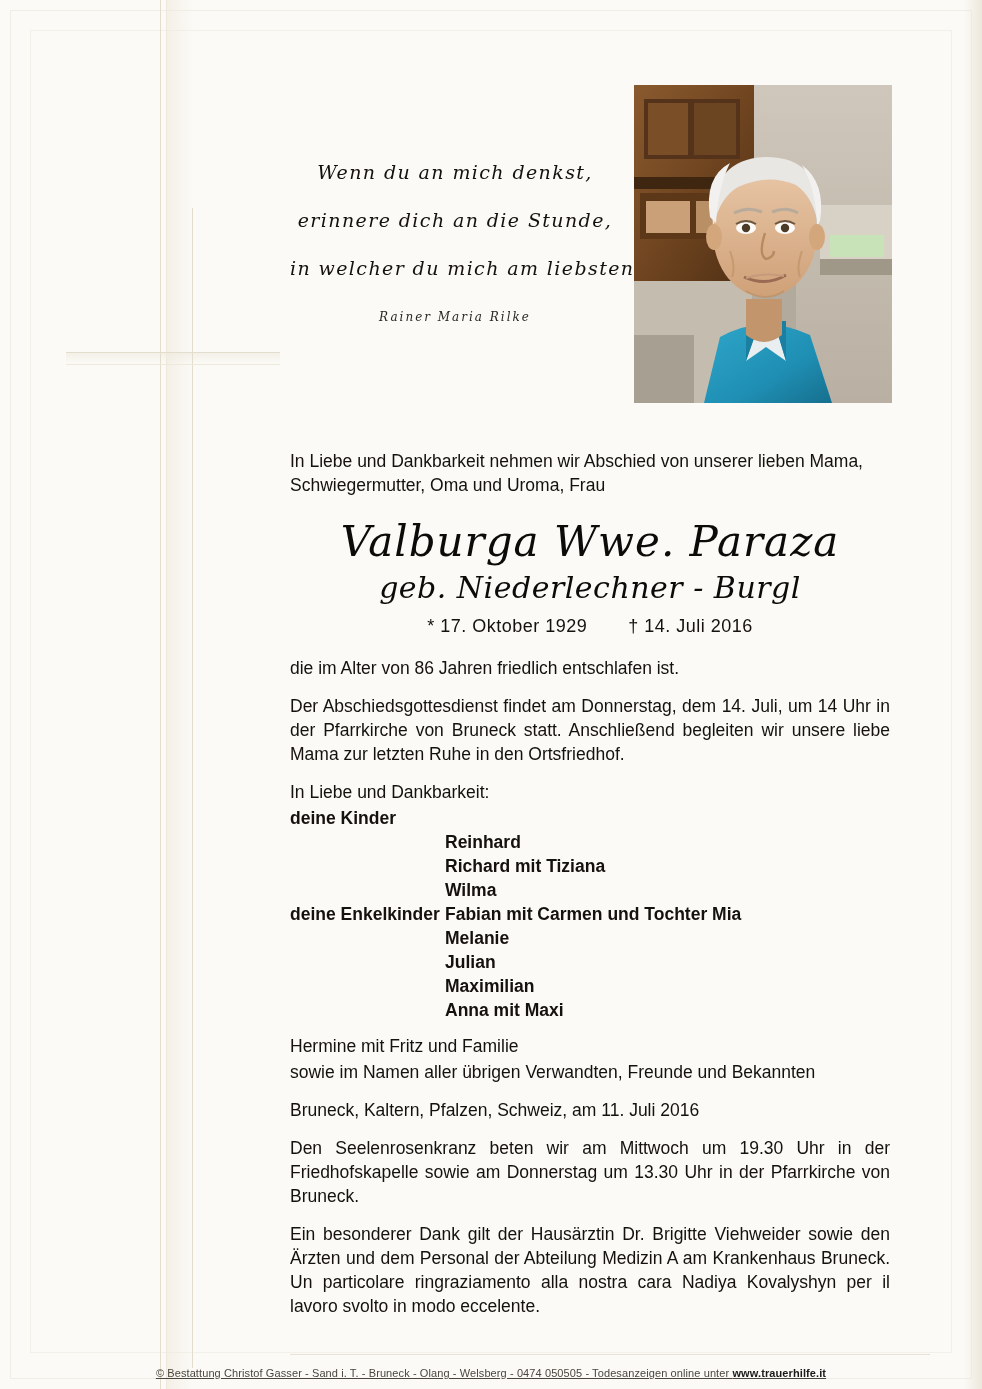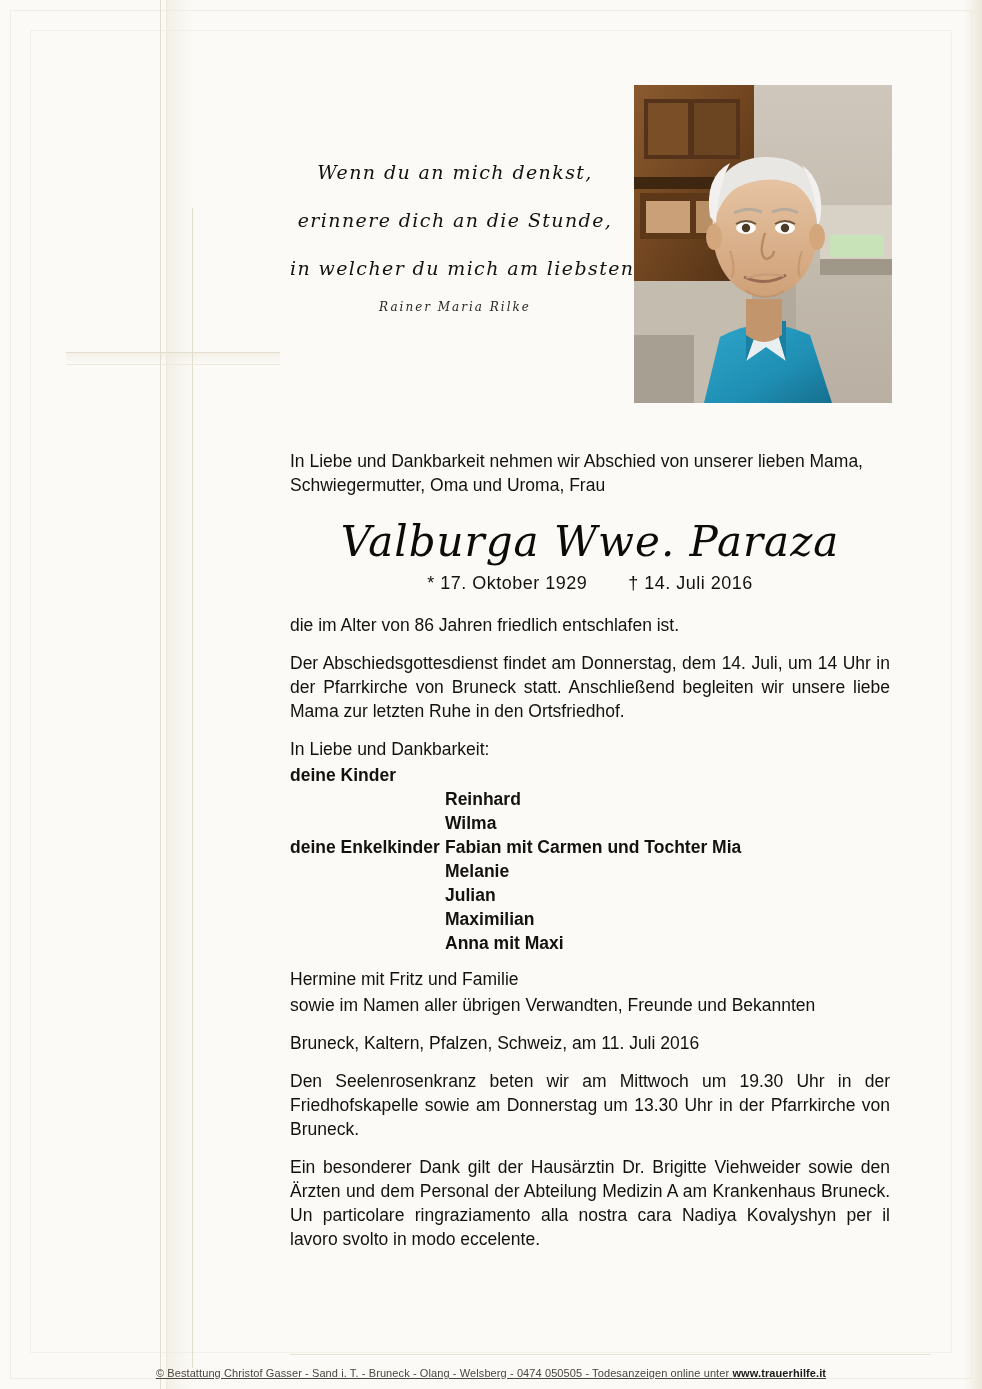--- a/index.html
+++ b/index.html
@@ -122,21 +122,21 @@
     font-style: italic;
     color: #14110e;
   }
   .quote-line {
     font-size: 19px;
     letter-spacing: 1.4px;
     line-height: 48px;
     white-space: nowrap;
   }
   .quote-author {
-    margin-top: 8px;
+    margin-top: 18px;
     font-size: 12px;
     letter-spacing: 2px;
     color: #2a2724;
   }
 
   
   .photo {
     position: absolute;
     left: 634px;
     top: 85px;
@@ -335,20 +335,21 @@
       <path d="M168 166 q-6 16 -2 26" stroke="#c09166" stroke-width="2" fill="none" opacity="0.7"></path>
       <path d="M112 206 q20 12 38 0" stroke="#bb8c61" stroke-width="2" fill="none" opacity="0.6"></path>
     </svg>
   </div>
 
   <div class="body-text">
 
     <p class="para">In Liebe und Dankbarkeit nehmen wir Abschied von unserer lieben Mama, Schwiegermutter, Oma und Uroma, Frau</p>
 
     <div class="name-main">Valburga Wwe. Paraza</div>
+    <div class="name-sub">geb. Niederlechner - Burgl</div>
     <div class="dates">
       <span>*  17. Oktober 1929</span>
       <span class="sep"></span>
       <span>†  14. Juli 2016</span>
     </div>
 
     <p class="para">die im Alter von 86 Jahren friedlich entschlafen ist.</p>
 
     <p class="para justify">Der Abschiedsgottesdienst findet am Donnerstag, dem 14. Juli, um 14 Uhr in der Pfarrkirche von Bruneck statt. Anschließend begleiten wir unsere liebe Mama zur letzten Ruhe in den Ortsfriedhof.</p>
 
@@ -357,20 +358,21 @@
     <div class="family">
       <div class="fam-row">
         <div class="fam-label">deine Kinder</div>
       </div>
       <div class="fam-row">
         <div class="fam-label"></div>
         <div class="fam-name">Reinhard</div>
       </div>
       <div class="fam-row">
         <div class="fam-label"></div>
+        <div class="fam-name">Richard mit Tiziana</div>
       </div>
       <div class="fam-row">
         <div class="fam-label"></div>
         <div class="fam-name">Wilma</div>
       </div>
 
       <div class="fam-row">
         <div class="fam-label">deine Enkelkinder</div>
         <div class="fam-name">Fabian mit Carmen und Tochter Mia</div>
       </div>

